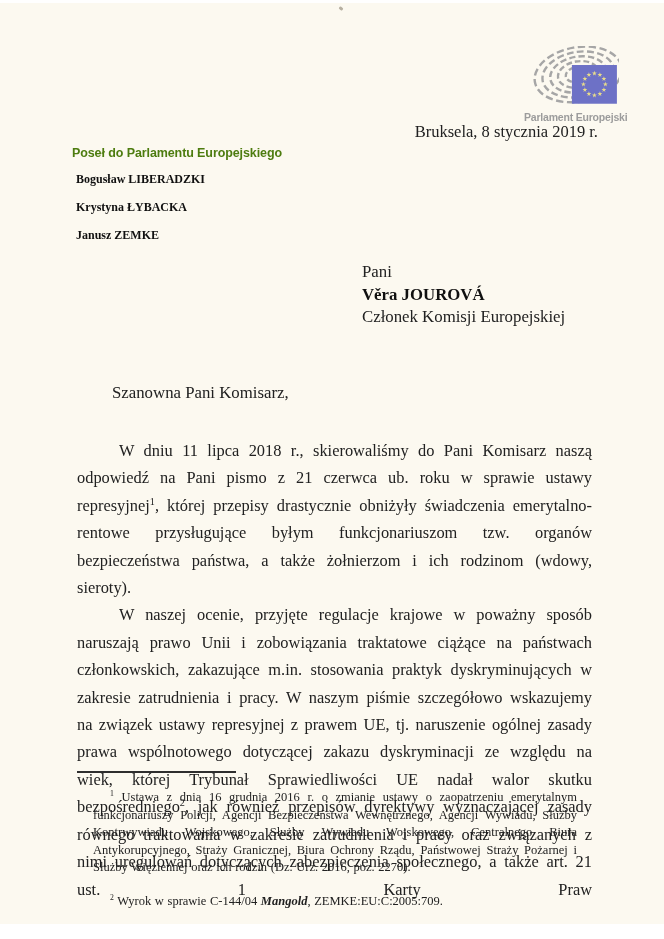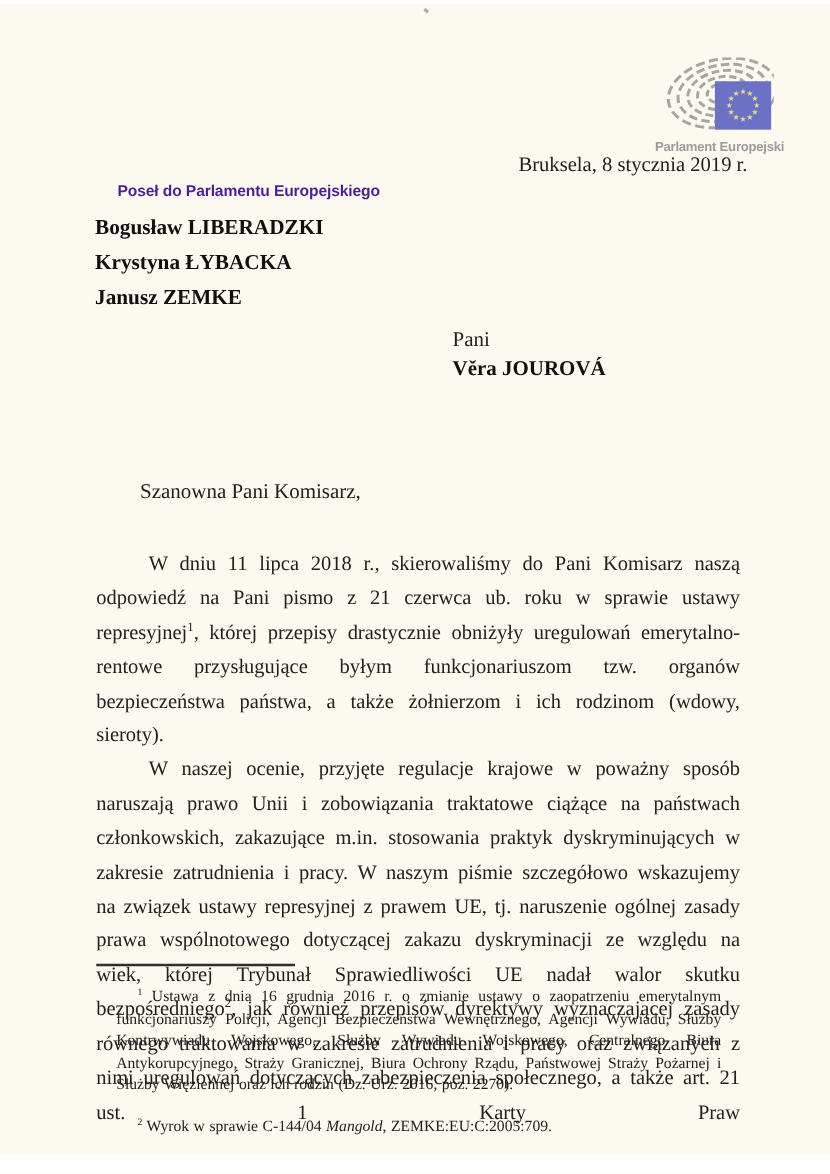--- a/index.html
+++ b/index.html
@@ -18,26 +18,26 @@
   .logo { position:absolute; left:524px; top:46px; width:95px; text-align:right; }
   .logo-caption {
     margin-top:1px; font-family:"Liberation Sans", sans-serif;
     font-size:10.5px; font-weight:600; letter-spacing:-0.2px;
     color:#9c9c9c; white-space:nowrap;
   }
 
   .date-line { position:absolute; top:122px; right:66px; font-size:16.5px; }
 
   .sender-role {
-    position:absolute; left:94px; top:146px;
+    position:absolute; left:72px; top:146px;
     font-family:"Liberation Sans", sans-serif; font-size:12.5px;
-    font-weight:600; letter-spacing:-0.1px; color:#4c1d95;
+    font-weight:600; letter-spacing:-0.1px; color:#4d7c0f;
   }
   .sender-names { position:absolute; left:76px; top:172px;
-    font-size:17px; font-weight:700; color:#101010; }
+    font-size:12px; font-weight:700; color:#101010; }
   .sender-names div { height:28px; }
 
   .recipient { position:absolute; left:362px; top:261px;
     font-size:16.8px; line-height:22.5px; }
   .recipient .name { font-weight:700; color:#101010; }
 
   .greeting { position:absolute; left:112px; top:383px;
     font-size:16.8px; }
 
   .letter-body {
@@ -49,21 +49,21 @@
   .letter-body p.justify-last { text-align-last:justify; }
   sup { font-size:0.62em; line-height:0; vertical-align:super; }
 
   .footnotes {
     position:absolute; left:77px; top:771px; width:516px;
     font-size:12.5px; line-height:17.6px; text-align:justify;
     word-spacing:0.5px;
   }
   .fn-rule { width:159px; border-top:2px solid #2e2e2e; margin:0 0 7px 0; }
   .footnotes p { margin:16px; text-indent:17px; }
-  .footnotes i { font-style:italic; }
+  .footnotes i { font-style:italic;font-weight:bold; }
 </style>
 </head>
 <body>
 
 <div class="page">
 
   <div class="edge-strip edge-top"></div>
   <div class="speck"></div>
 
   <div class="logo">
@@ -105,26 +105,27 @@
 
   <div class="sender-names">
     <div>Bogusław LIBERADZKI</div>
     <div>Krystyna ŁYBACKA</div>
     <div>Janusz ZEMKE</div>
   </div>
 
   <div class="recipient">
     <div>Pani</div>
     <div class="name">Věra JOUROVÁ</div>
+    <div>Członek Komisji Europejskiej</div>
   </div>
 
   <div class="greeting">Szanowna Pani Komisarz,</div>
 
   <div class="letter-body">
-    <p><span>W dniu 11 lipca 2018 r., skierowaliśmy do Pani Komisarz naszą odpowiedź na Pani pismo z 21 czerwca ub. roku w sprawie ustawy represyjnej</span><sup>1</sup><span>, której przepisy drastycznie obniżyły uregulowań emerytalno-rentowe przysługujące byłym funkcjonariuszom tzw. organów bezpieczeństwa państwa, a także żołnierzom i ich rodzinom (wdowy, sieroty).</span></p>
+    <p><span>W dniu 11 lipca 2018 r., skierowaliśmy do Pani Komisarz naszą odpowiedź na Pani pismo z 21 czerwca ub. roku w sprawie ustawy represyjnej</span><sup>1</sup><span>, której przepisy drastycznie obniżyły świadczenia emerytalno-rentowe przysługujące byłym funkcjonariuszom tzw. organów bezpieczeństwa państwa, a także żołnierzom i ich rodzinom (wdowy, sieroty).</span></p>
     <p class="justify-last"><span>W naszej ocenie, przyjęte regulacje krajowe w poważny sposób naruszają prawo Unii i zobowiązania traktatowe ciążące na państwach członkowskich, zakazujące m.in. stosowania praktyk dyskryminujących w zakresie zatrudnienia i pracy. W naszym piśmie szczegółowo wskazujemy na związek ustawy represyjnej z prawem UE, tj. naruszenie ogólnej zasady prawa wspólnotowego dotyczącej zakazu dyskryminacji ze względu na wiek, której Trybunał Sprawiedliwości UE nadał walor skutku bezpośredniego</span><sup>2</sup><span>, jak również przepisów dyrektywy wyznaczającej zasady równego traktowania w zakresie zatrudnienia i pracy oraz związanych z nimi uregulowań dotyczących zabezpieczenia społecznego, a także art. 21 ust. 1 Karty Praw</span></p>
   </div>
 
   <div class="footnotes">
     <div class="fn-rule"></div>
     <p><sup>1</sup><span> Ustawa z dnia 16 grudnia 2016 r. o zmianie ustawy o zaopatrzeniu emerytalnym funkcjonariuszy Policji, Agencji Bezpieczeństwa Wewnętrznego, Agencji Wywiadu, Służby Kontrwywiadu Wojskowego, Służby Wywiadu Wojskowego, Centralnego Biura Antykorupcyjnego, Straży Granicznej, Biura Ochrony Rządu, Państwowej Straży Pożarnej i Służby Więziennej oraz ich rodzin (Dz. Urz. 2016, poz. 2270).</span></p>
     <p><sup>2</sup><span> Wyrok w sprawie C-144/04 </span><i>Mangold</i><span>, ZEMKE:EU:C:2005:709.</span></p>
   </div>
 
   <div class="edge-strip edge-bottom"></div>

